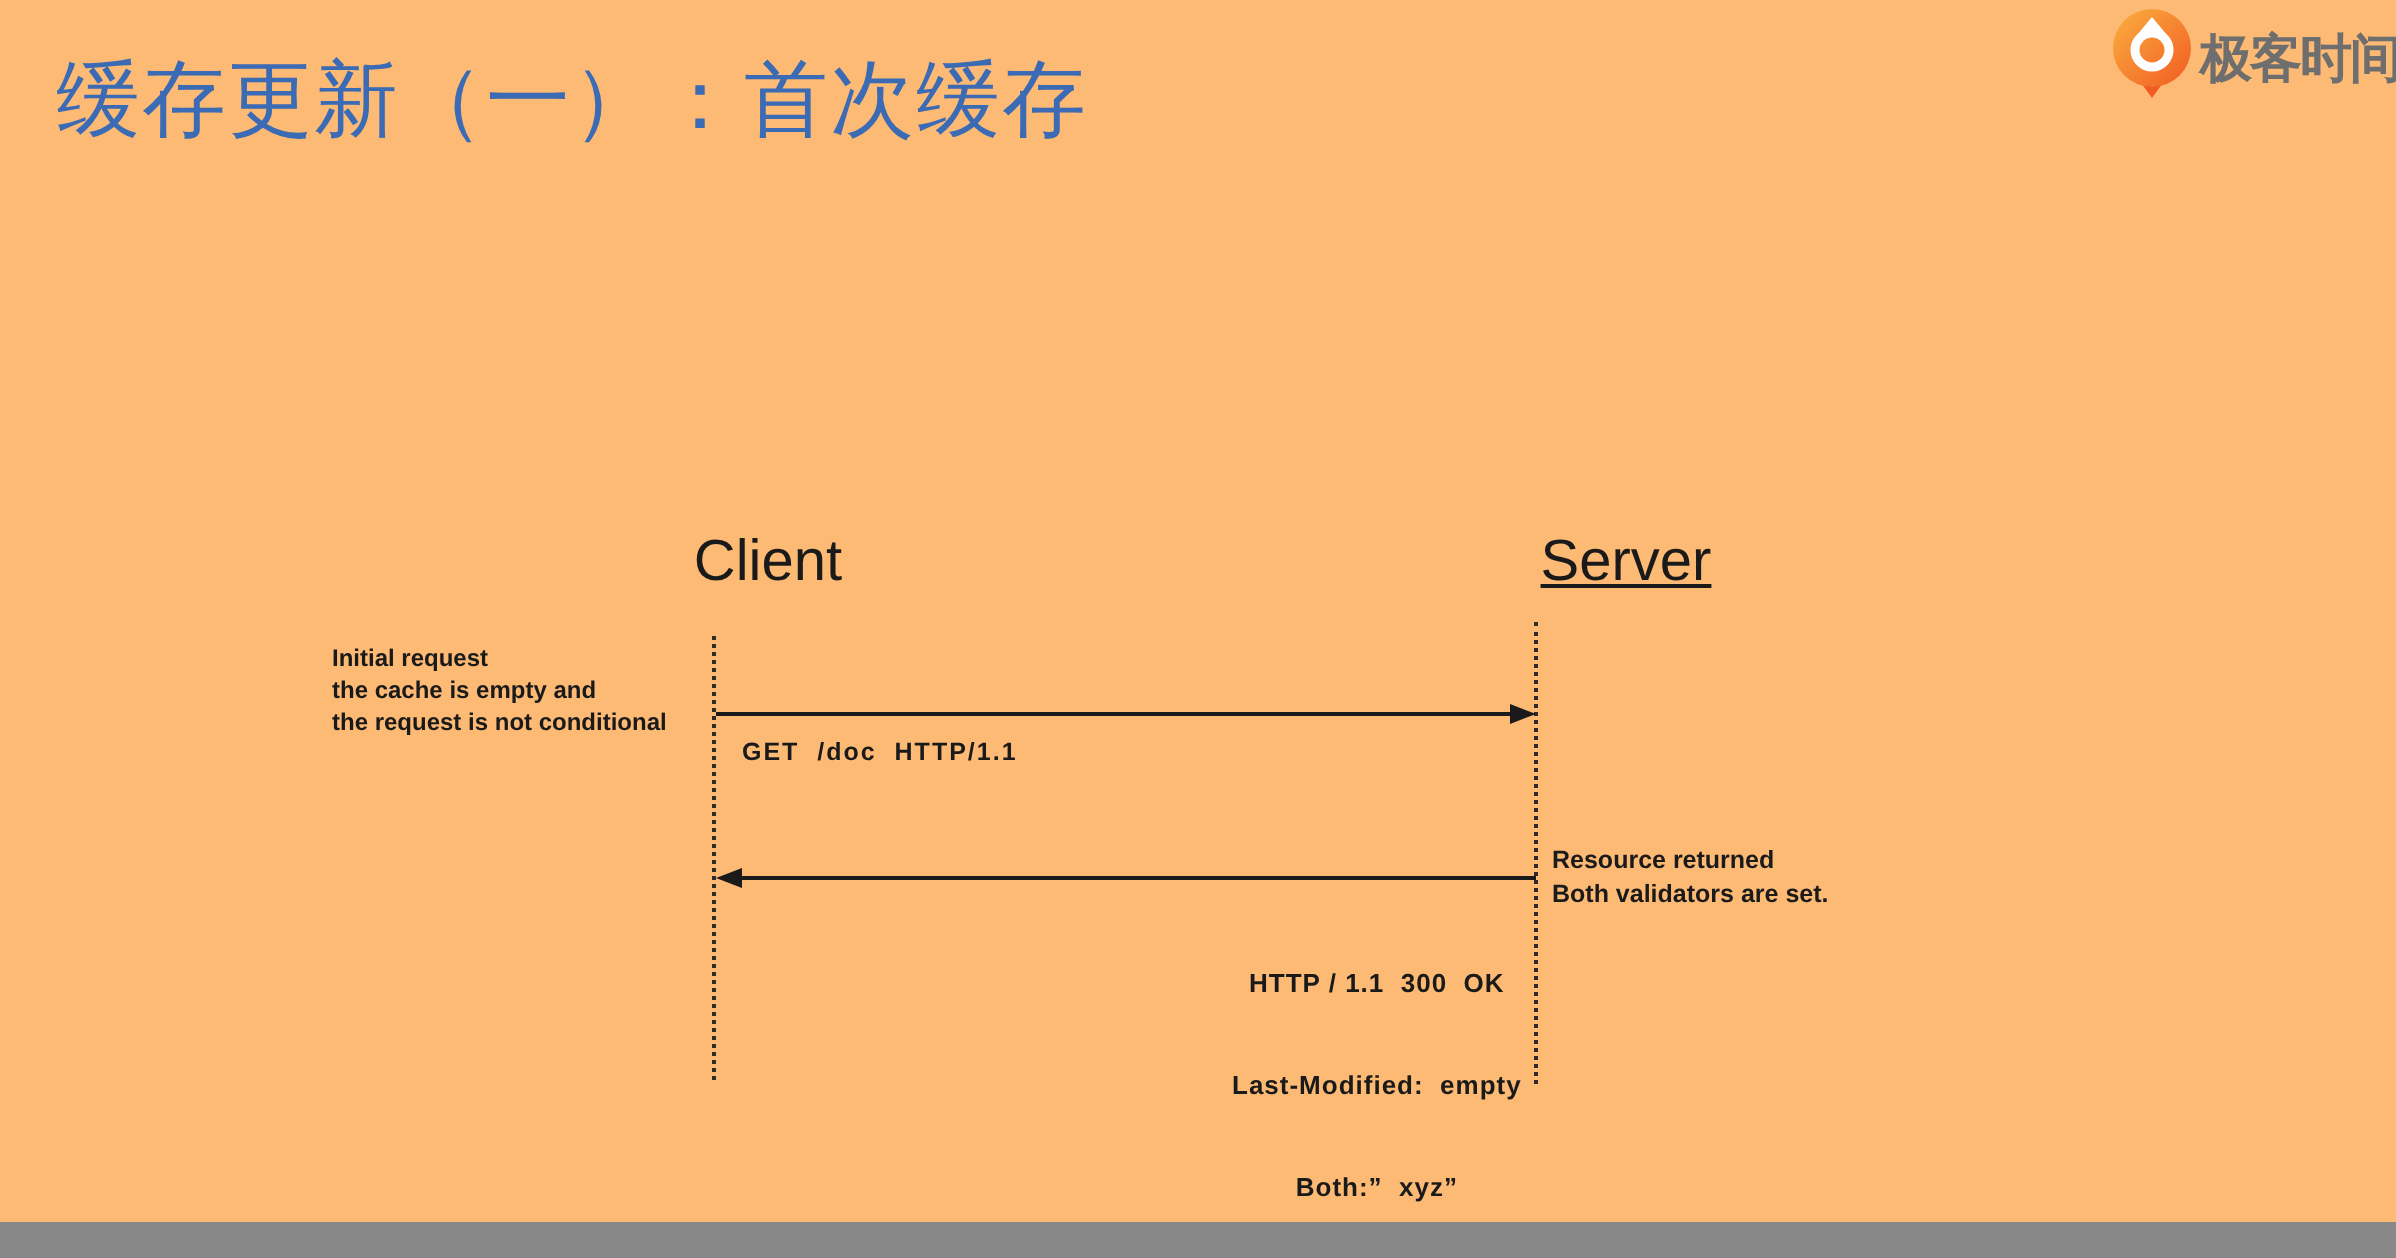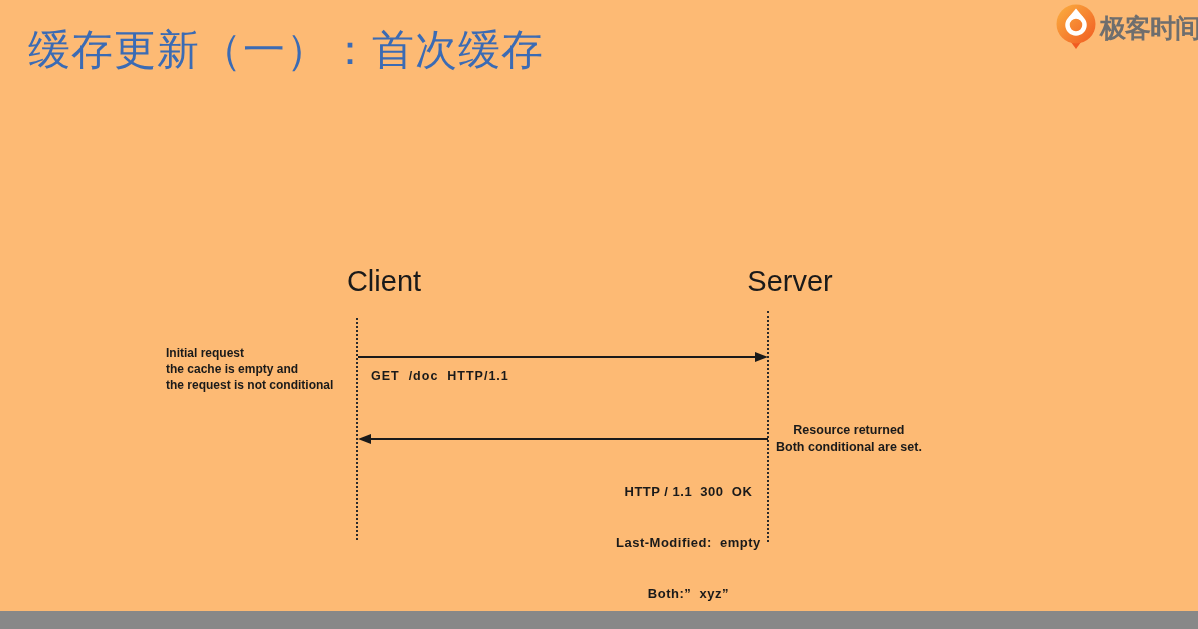--- a/index.html
+++ b/index.html
@@ -43,21 +43,21 @@
   
   .participant {
     position: absolute;
     transform: translateX(-50%);
     font-size: 29px;
     font-weight: 400;
     color: #1a1a1a;
     white-space: nowrap;
   }
   .participant.client { left: 360px; top: 265px; margin-left: 24px; }
-  .participant.server { left: 790px; top: 265px; }
+  .participant.server { left: 813px; top: 265px; text-decoration: underline; }
 
   .lifeline {
     position: absolute;
     width: 0;
     border-left: 2px dotted #2b2b2b;
   }
   .lifeline.client { left: 356px; top: 318px; height: 222px; }
   .lifeline.server { left: 767px; top: 311px; height: 231px; }
 
   .arrow-line {
@@ -92,22 +92,22 @@
   .msg-code.response-block { left: 616px; top: 449px; font-size: 13px; letter-spacing: 0.5px; }
 
   .side-note {
     position: absolute;
     font-size: 12px;
     font-weight: 700;
     color: #1a1a1a;
     line-height: 16px;
     white-space: nowrap;
   }
-  .side-note.left-note  { left: 166px; top: 321px; margin-top: 24px; }
-  .side-note.right-note { left: 776px; top: 422px; font-size: 12.5px; line-height: 17px; text-align: center; }
+  .side-note.left-note  { left: 166px; top: 321px; }
+  .side-note.right-note { left: 776px; top: 422px; font-size: 12.5px; line-height: 17px; }
 </style>
 </head>
 <body>
 
 <div class="slide">
 
   <div class="slide-title">缓存更新（一）：首次缓存</div>
 
   <div class="logo">
     <span>
@@ -149,17 +149,17 @@
     <div class="arrow-head left"></div>
 
     <div class="msg-code response-block">
       <div>HTTP / 1.1  300  OK</div>
       <div>Last-Modified:  empty</div>
       <div>Both:”  xyz”</div>
     </div>
 
     <div class="side-note right-note">
       <div>Resource returned</div>
-      <div>Both conditional are set.</div>
+      <div>Both validators are set.</div>
     </div>
 
   </div>
 </div>
 
 </body></html>

